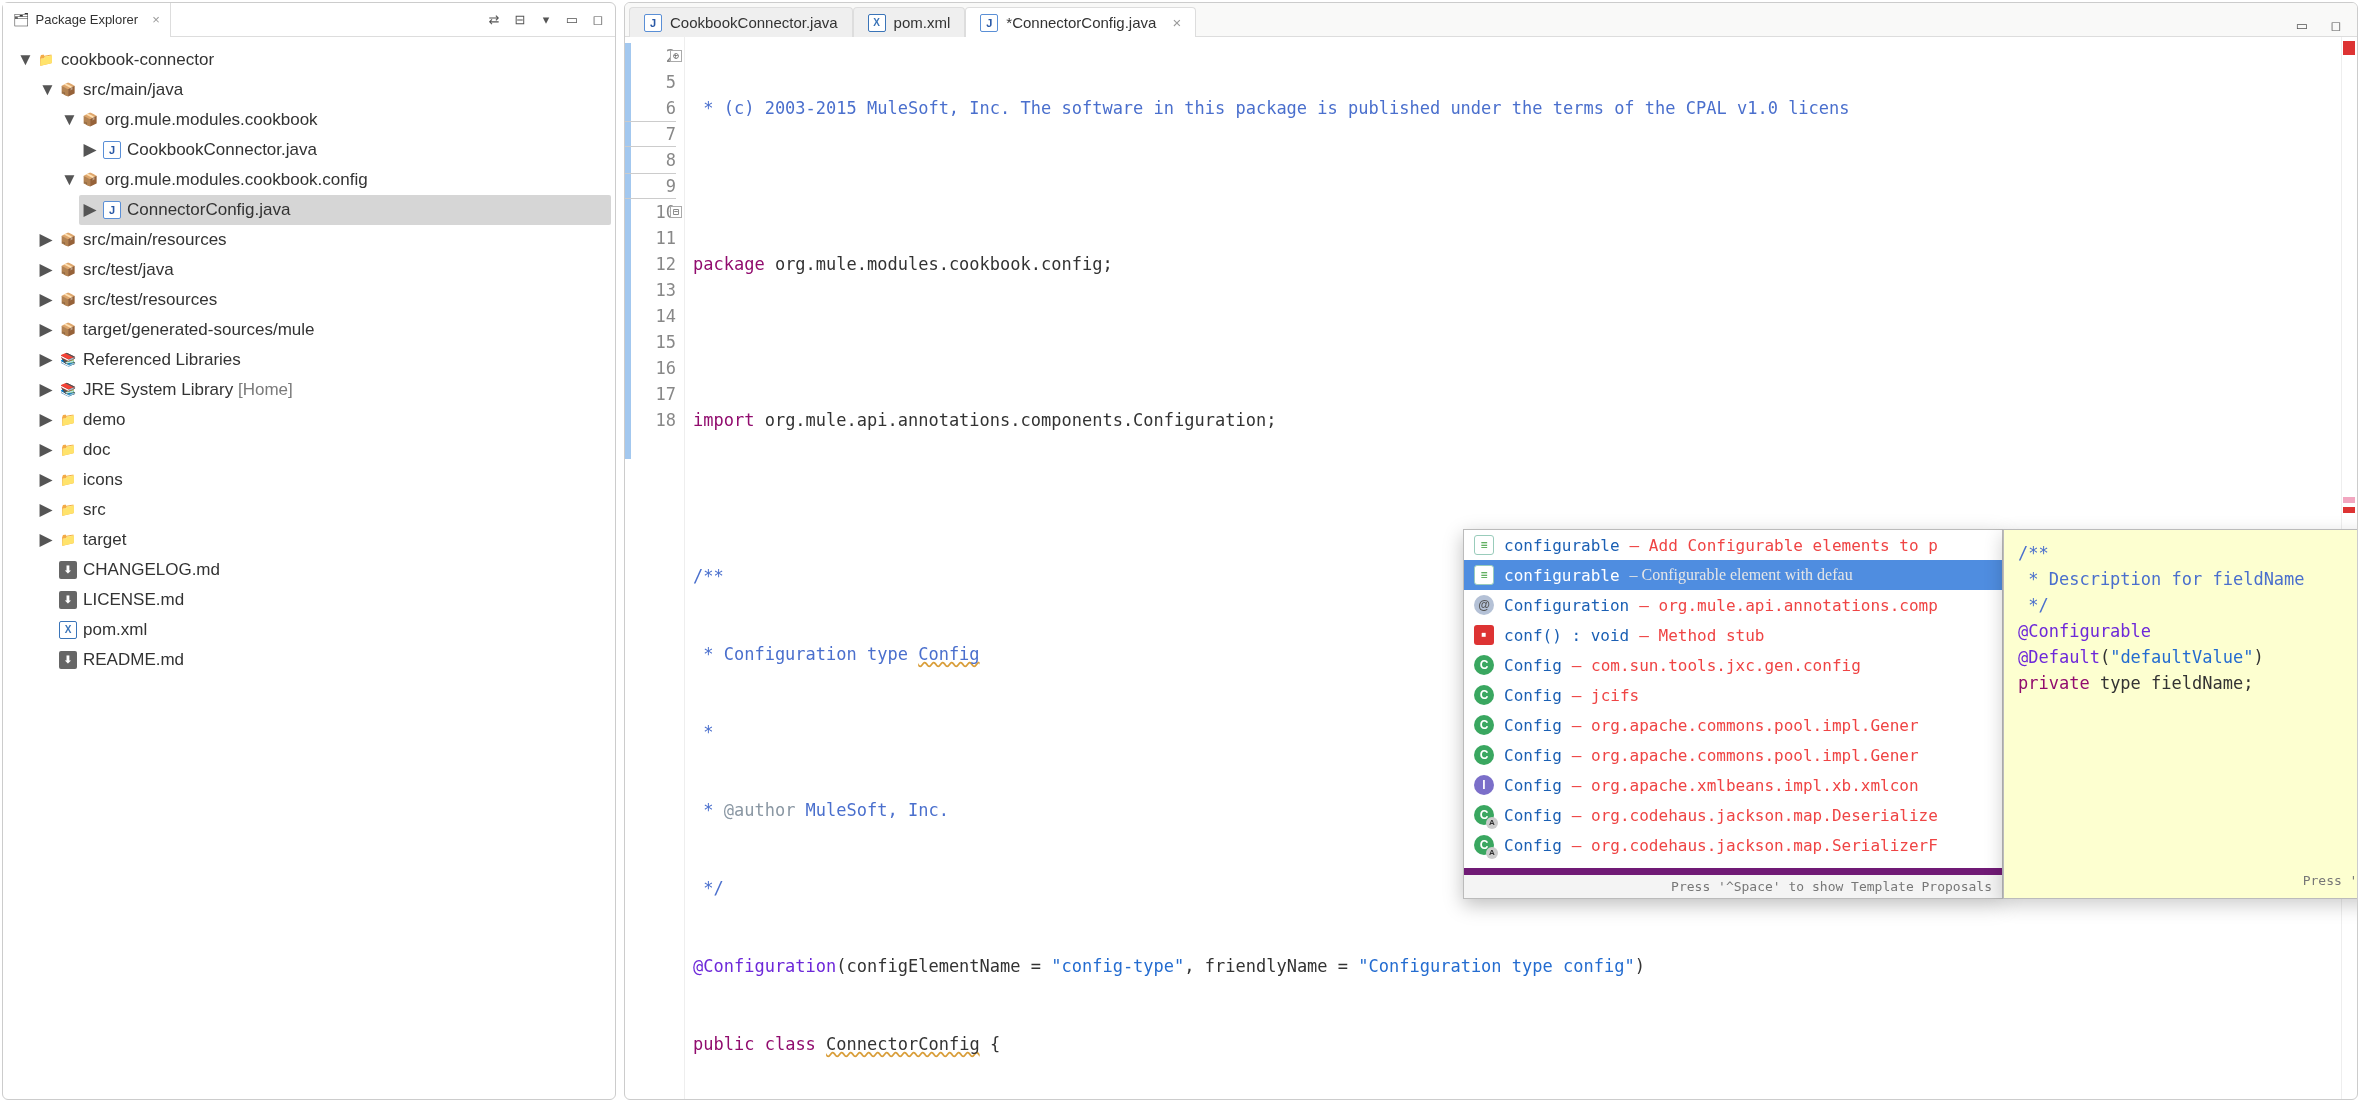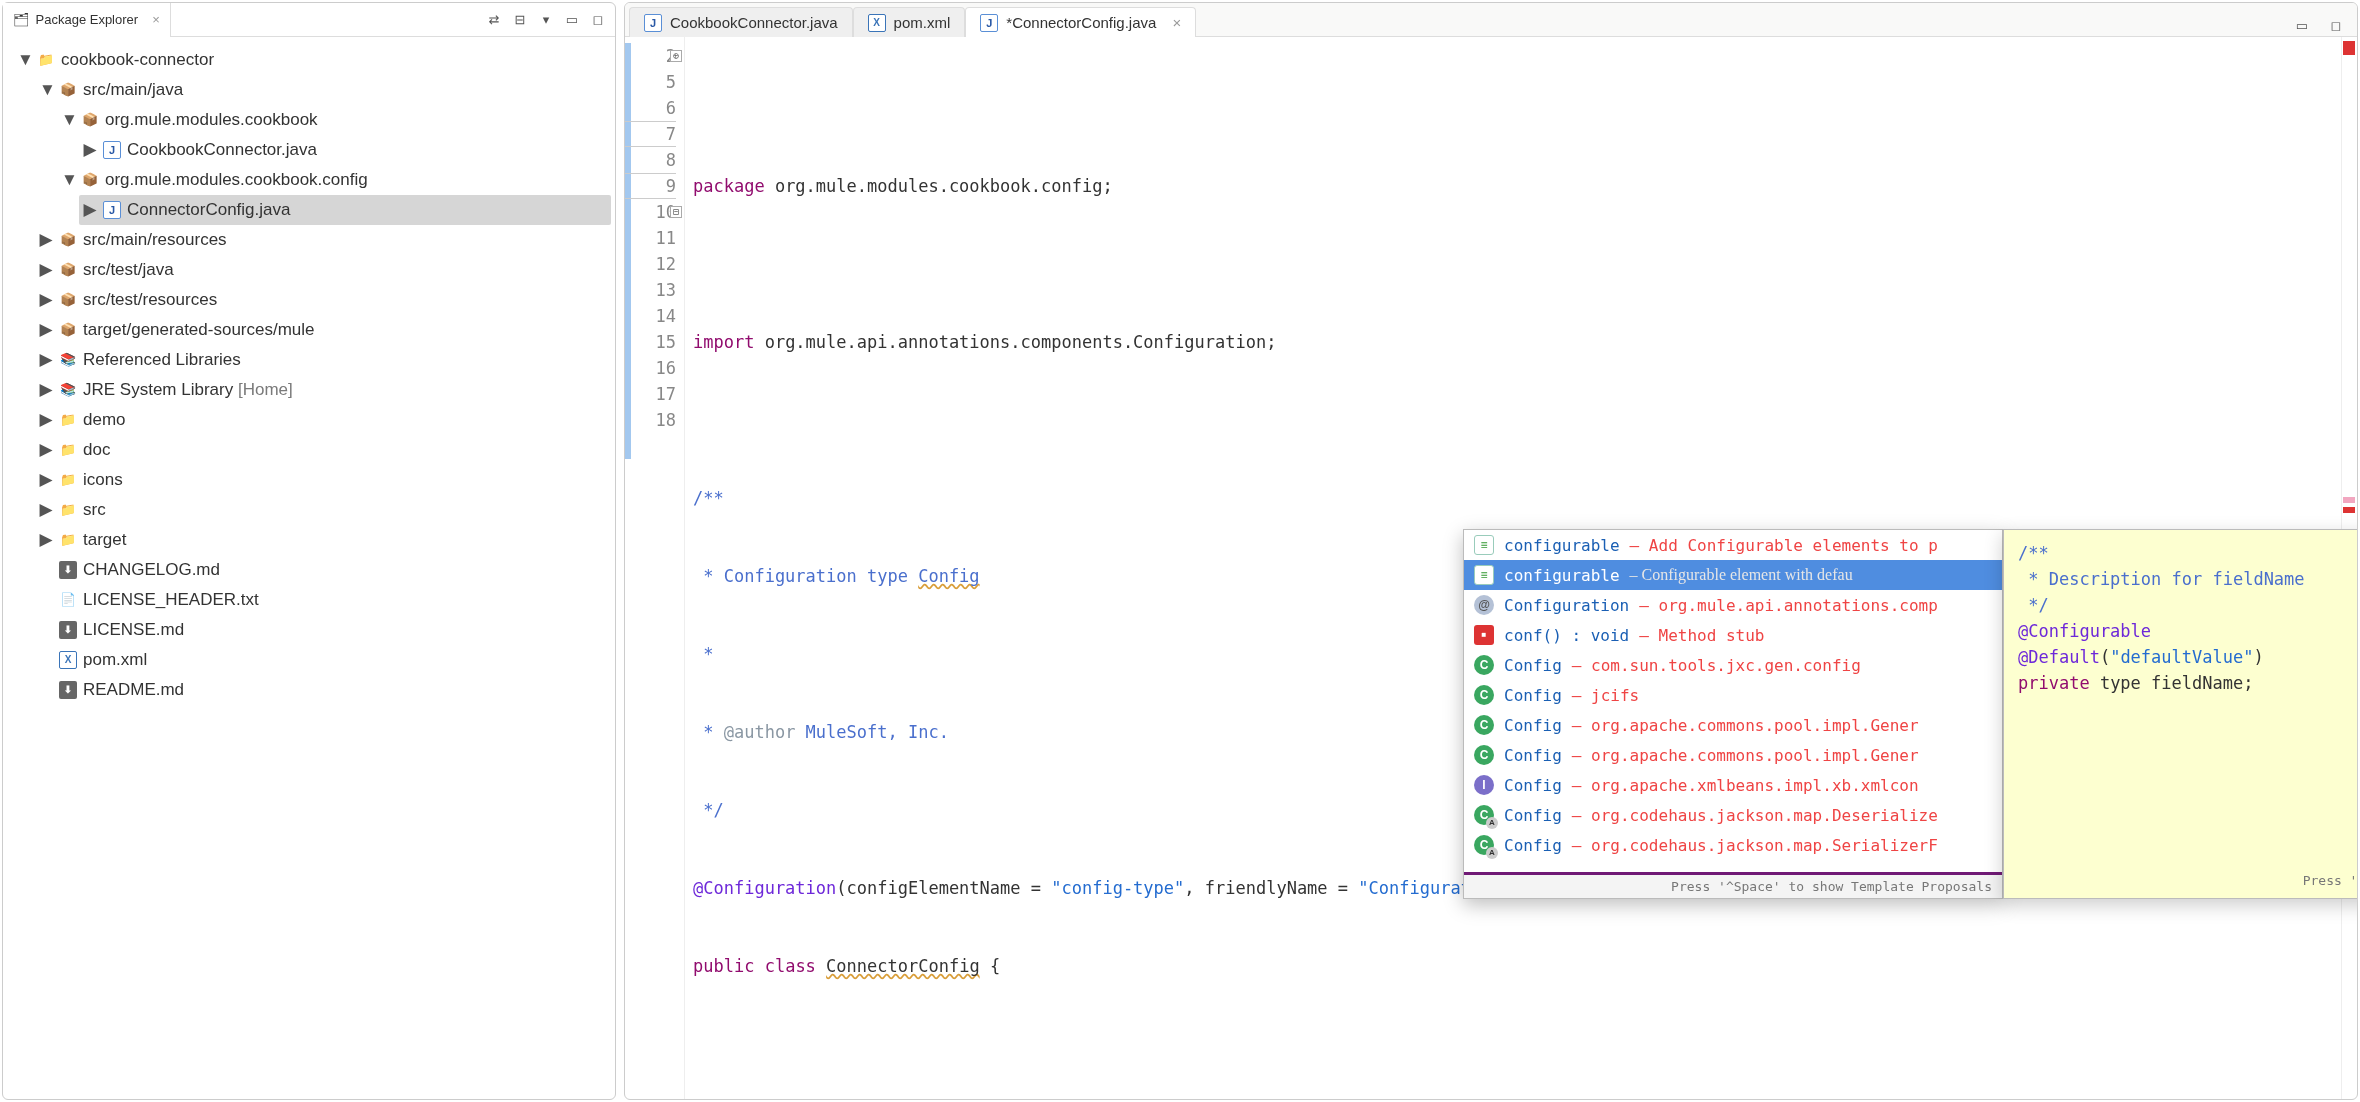--- a/index.html
+++ b/index.html
@@ -72,21 +72,21 @@
 .ic.ann { background:#b4c1d6; color:#555; border-radius:50%; }
 .ic.method { background:#d33; border-radius:3px; } .ic.method::before{content:"■"; color:#fff; font-size:8px;}
 .ic.cls { background:#3aa760; } .ic.cls::before{content:"C";}
 .ic.iface { background:#7b6fc9; } .ic.iface::before{content:"I";}
 .ic.clsabs { background:#3aa760; position:relative; } .ic.clsabs::before{content:"C";}
 .ic.clsabs::after{content:"A"; position:absolute; right:-4px; bottom:-4px; width:12px;height:12px;background:#ccc;border-radius:50%;font:bold 8px/12px sans-serif;color:#333;text-align:center;}
 .acp .main { color:#1a5fb4; }
 .acp-item.sel .main { color:#fff; }
 .acp .sec { color:#ef4444; }
 .acp-item.sel .sec { color:#e6e6e6;font-family:Liberation Serif, serif; }
-.acp-foot { border-top:3px solid #701a75; background:#f4f4f4; color:#777; font-size:13px; padding:4px 10px; text-align:right; }
+.acp-foot { border-top:7px solid #701a75; background:#f4f4f4; color:#777; font-size:13px; padding:4px 10px; text-align:right; }
 
 
 .jdoc { position:absolute; left:1378px; top:492px; width:702px; height:370px; background:#fdffd0; border:1px solid #bbb; box-shadow:0 6px 18px rgba(0,0,0,0.2); padding:10px 14px; font-size:17px; line-height:26px; white-space:pre; }
 .jdoc-foot { position:absolute; bottom:4px; right:10px; color:#777; font-size:13px; }
 </style>
 </head>
 <body>
 
 <div class="explorer-panel">
   <div class="explorer-header">
@@ -232,27 +232,20 @@
           <li>
               <div class="row">
                 <span class="twisty none">·</span>
                 <span class="md-icon"></span>
                 <span>CHANGELOG.md</span>
               </div>
             </li>
           <li>
               <div class="row">
                 <span class="twisty none">·</span>
-                <span class="txt-icon"></span>
-                <span>LICENSE_HEADER.txt</span>
-              </div>
-            </li>
-          <li>
-              <div class="row">
-                <span class="twisty none">·</span>
                 <span class="md-icon"></span>
                 <span>LICENSE.md</span>
               </div>
             </li>
           <li>
               <div class="row">
                 <span class="twisty none">·</span>
                 <span class="xml-icon"></span>
                 <span>pom.xml</span>
               </div>
@@ -336,20 +329,21 @@
           <span class="num">16</span>
         </div>
       <div class="ln">
           <span class="num">17</span>
         </div>
       <div class="ln">
           <span class="num">18</span>
         </div>
     </div>
     <div class="code">
+      <div class="line"><span class="tok-jd"> * (c) 2003-2015 MuleSoft, Inc. The software in this package is published under the terms of the CPAL v1.0 licens</span></div>
       <div class="line"><span></span></div>
       <div class="line"><span class="tok-kw">package</span><span> org.mule.modules.cookbook.config;</span></div>
       <div class="line"><span></span></div>
       <div class="line"><span class="tok-kw">import</span><span> org.mule.api.annotations.components.Configuration;</span></div>
       <div class="line"><span></span></div>
       <div class="line"><span class="tok-jd">/**</span></div>
       <div class="line"><span class="tok-jd"> * Configuration type </span><span class="tok-jd tok-underline">Config</span></div>
       <div class="line"><span class="tok-jd"> *</span></div>
       <div class="line"><span class="tok-jd"> * </span><span class="tok-jd-tag">@author</span><span class="tok-jd"> MuleSoft, Inc.</span></div>
       <div class="line"><span class="tok-jd"> */</span></div>

